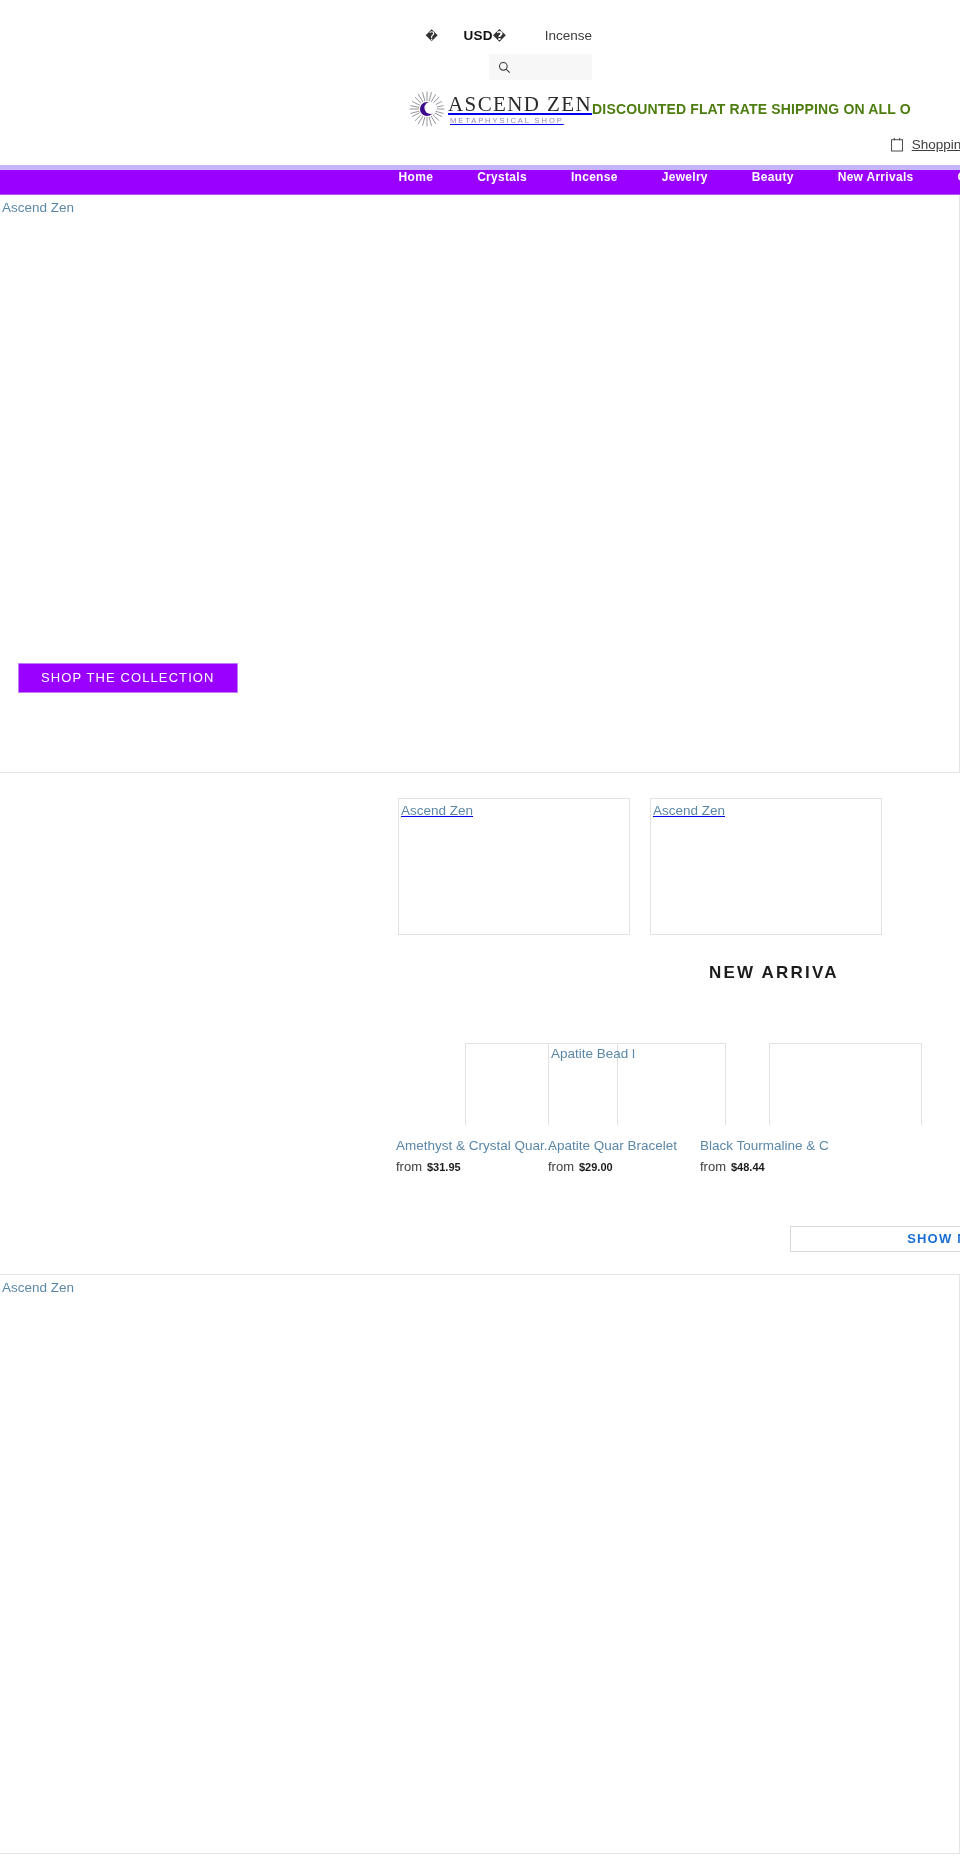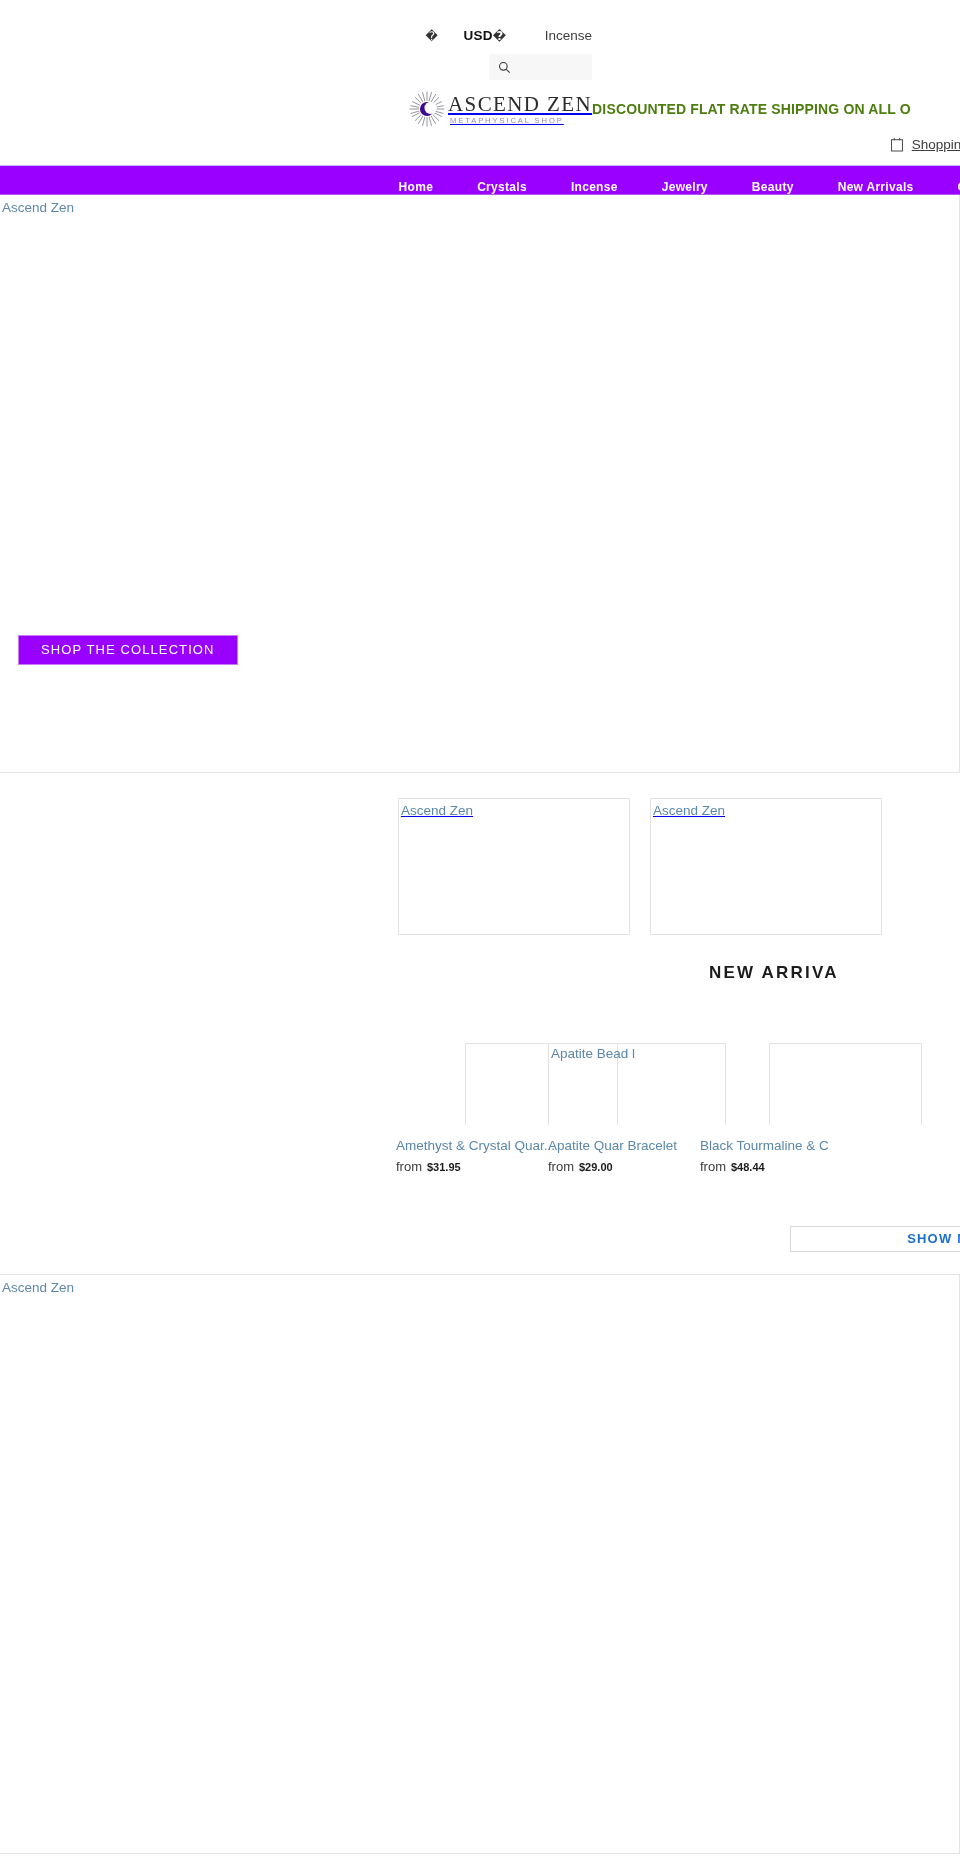--- a/index.html
+++ b/index.html
@@ -139,23 +139,23 @@
     margin-right: -38px;
     white-space: nowrap;
   }
 
   
   .mainnav {
     margin-top: 9px;
     background: #9900ff;
     height: 30px;
     display: flex;
-    align-items: flex-end;
+    align-items: flex-start;
     justify-content: center;
-    border-top: 1px solid #c4b5fd;
+    border-top: 5px solid #c4b5fd;
     border-bottom: 1px solid #b353f0;
   }
   .mainnav ul {
     list-style: none;
     margin: 0; padding: 0;
     display: flex;
     align-items: center;
     gap: 0;
     padding-left: 418px;
   }
@@ -178,21 +178,21 @@
     border-top: none;
     height: 578px;
     margin-top: 0;
     background: #fff;
     padding: 4px 0 0 2px;
   }
   .hero .broken-alt { font-size: 13.5px; }
   .shop-btn {
     position: absolute;
     left: 18px;
-    top: 440px;
+    top: 468px;
     background: #9900ff;
     border: 1px solid #c77bf5;
     color: #ffffff;
     font-size: 13px;
     letter-spacing: 1.1px;
     padding: 0 22px;
     height: 30px;
     line-height: 28px;
     display: inline-block;
     text-decoration: none;

